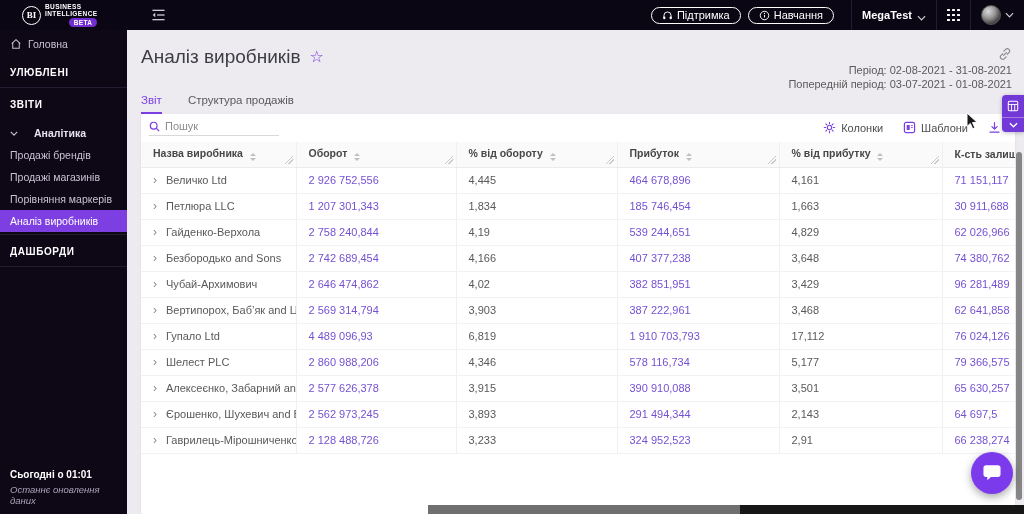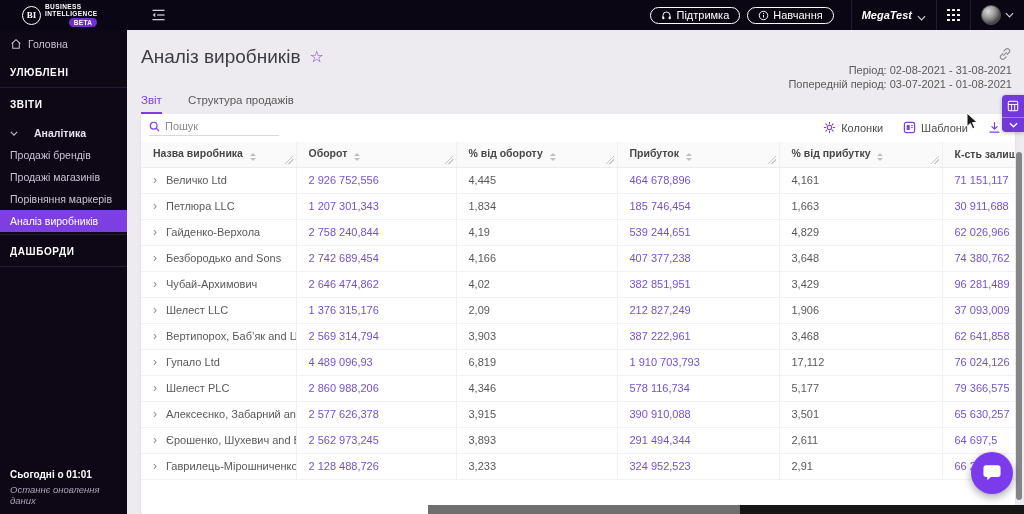--- a/index.html
+++ b/index.html
@@ -11,21 +11,21 @@
   .topbar { position:absolute; left:0; top:0; width:1024px; height:30px; background:#0b0613; display:flex; align-items:center; z-index:60; }
   .logo-wrap { width:127px; height:30px; display:flex; align-items:center; padding-left:14px; flex:none;margin-left:8px; }
   .logo-circle { width:19px; height:19px; border:1.5px solid #fff; border-radius:50%; color:#fff; font-family:"Liberation Serif", serif; font-weight:bold; font-size:9px; display:flex; align-items:center; justify-content:center; flex:none; }
   .logo-text { margin-left:4px; display:flex; flex-direction:column; line-height:7px; }
   .logo-text span { color:#fff; font-size:6.5px; font-weight:bold; letter-spacing:.4px; }
   .beta-badge { align-self:flex-end; margin-top:1px; background:#722ed1; color:#fff; font-size:6px; font-weight:bold; padding:1px 5px; border-radius:6px; letter-spacing:.5px; }
   .menufold { margin-left:16px; cursor:pointer; }
   .tb-spacer { flex:1; }
   .tb-pill { display:flex; align-items:center; gap:4px; border:1px solid #fff; border-radius:11px; height:17px; padding:0 10px; color:#fff; font-size:11px; margin-right:7px; cursor:pointer; }
   .tb-div { width:1px; height:30px; background:#241c35; margin:0 10px; }
-  .account { display:flex; align-items:flex-end; gap:5px; color:#fff; font-size:11px; font-weight:bold; cursor:pointer;font-style:italic; }
+  .account { display:flex; align-items:flex-end; gap:5px; color:#fff; font-size:11px; font-weight:bold; cursor:pointer; }
   .grid9 { width:13px; height:13px; display:grid; grid-template-columns:repeat(3,1fr); gap:2px; cursor:pointer; }
   .grid9 i { width:2.5px; height:2.5px; background:#fff; border-radius:.5px; }
   .avatar { width:20px; height:20px; border-radius:50%; background:radial-gradient(circle at 35% 30%, #d8d8d8 0%, #9a9a9a 38%, #4a4a4a 70%, #222 100%); border:.5px solid #555; }
   .av-wrap { display:flex; align-items:center; gap:4px; margin-right:10px; cursor:pointer; }
 
   
   .sidebar { position:absolute; left:0; top:30px; width:127px; height:484px; background:#0d0716; z-index:50; }
   .sb-item { display:flex; align-items:center; gap:6px; padding:8px 10px 6px 10px; color:#c9c2d4; font-size:10.5px; cursor:pointer; }
   .sb-section { padding:11px 10px 7px 10px; color:#fff; font-size:10px; font-weight:bold; letter-spacing:.6px; cursor:pointer; }
   .sb-hr { border:none; border-top:1px solid #241c32; margin:2px 0 0 0; }
@@ -311,28 +311,20 @@
           </tr>
           <tr>
             <td class="cell-name"><span class="row-chevron">›</span><span>Чубай-Архимович</span></td>
             <td class="cell-num">2 646 474,862</td>
             <td class="cell-pct">4,02</td>
             <td class="cell-num">382 851,951</td>
             <td class="cell-pct">3,429</td>
             <td class="cell-num">96 281,489</td>
           </tr>
           <tr>
-            <td class="cell-name"><span class="row-chevron">›</span><span>Шелест LLC</span></td>
-            <td class="cell-num">1 376 315,176</td>
-            <td class="cell-pct">2,09</td>
-            <td class="cell-num">212 827,249</td>
-            <td class="cell-pct">1,906</td>
-            <td class="cell-num">37 093,009</td>
-          </tr>
-          <tr>
             <td class="cell-name"><span class="row-chevron">›</span><span>Вертипорох, Баб’як and Цюцюра</span></td>
             <td class="cell-num">2 569 314,794</td>
             <td class="cell-pct">3,903</td>
             <td class="cell-num">387 222,961</td>
             <td class="cell-pct">3,468</td>
             <td class="cell-num">62 641,858</td>
           </tr>
           <tr>
             <td class="cell-name"><span class="row-chevron">›</span><span>Гупало Ltd</span></td>
             <td class="cell-num">4 489 096,93</td>
@@ -355,21 +347,21 @@
             <td class="cell-pct">3,915</td>
             <td class="cell-num">390 910,088</td>
             <td class="cell-pct">3,501</td>
             <td class="cell-num">65 630,257</td>
           </tr>
           <tr>
             <td class="cell-name"><span class="row-chevron">›</span><span>Єрошенко, Шухевич and Ващук</span></td>
             <td class="cell-num">2 562 973,245</td>
             <td class="cell-pct">3,893</td>
             <td class="cell-num">291 494,344</td>
-            <td class="cell-pct">2,611</td>
+            <td class="cell-pct">2,143</td>
             <td class="cell-num">64 697,5</td>
           </tr>
           <tr>
             <td class="cell-name"><span class="row-chevron">›</span><span>Гаврилець-Мірошниченко</span></td>
             <td class="cell-num">2 128 488,726</td>
             <td class="cell-pct">3,233</td>
             <td class="cell-num">324 952,523</td>
             <td class="cell-pct">2,91</td>
             <td class="cell-num">66 238,274</td>
           </tr>

